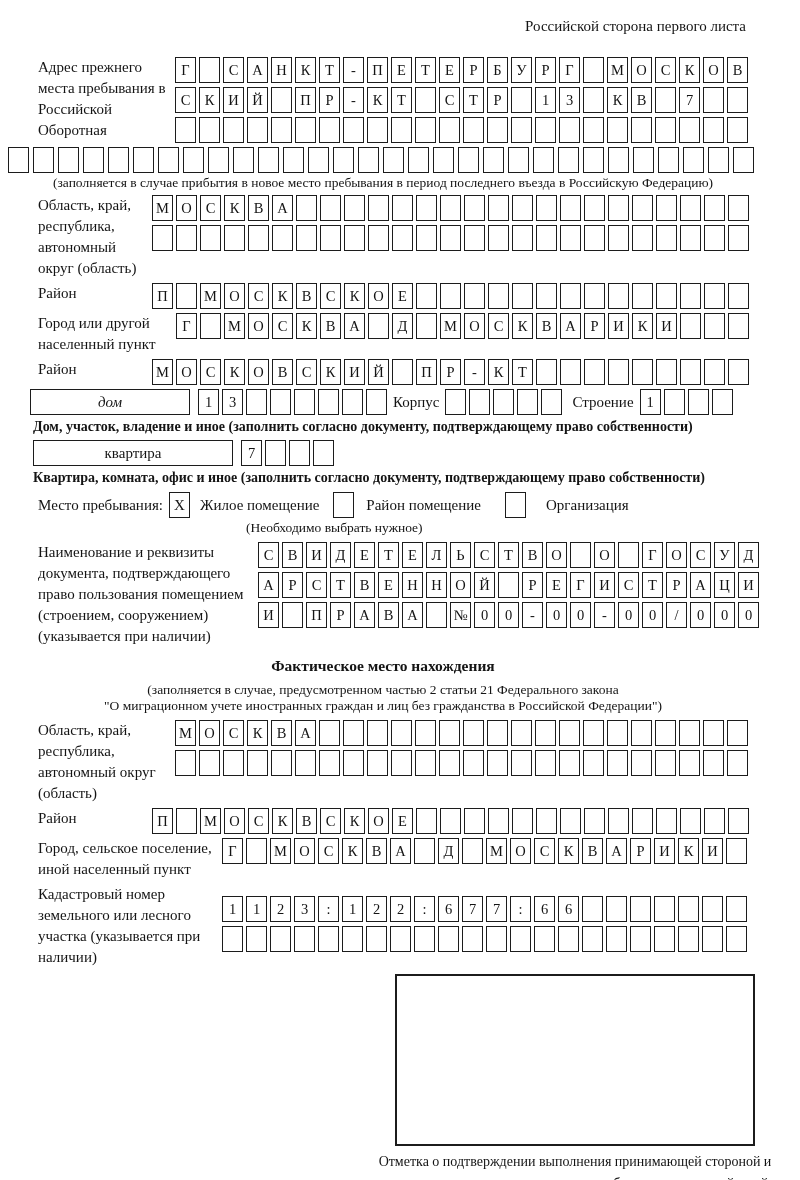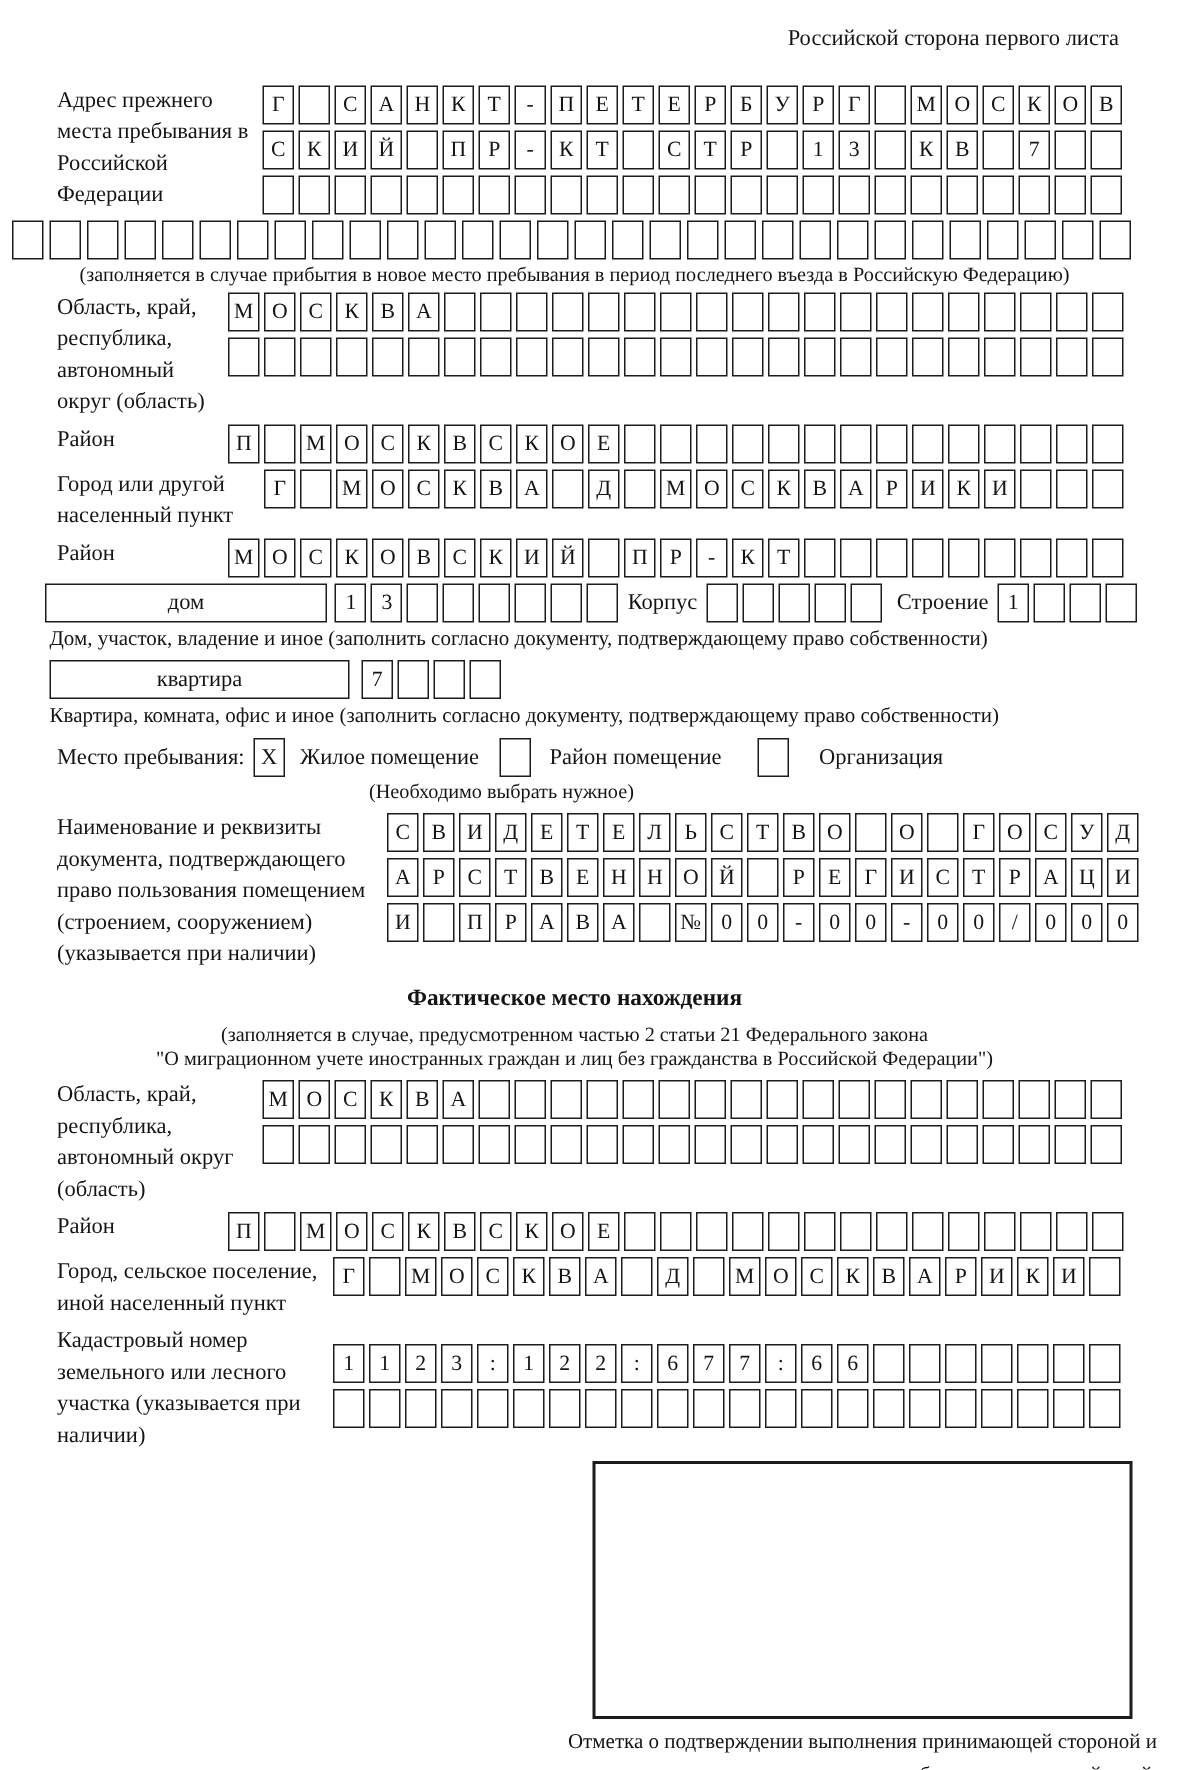--- a/index.html
+++ b/index.html
@@ -25,21 +25,21 @@
   .rows { display: flex; flex-direction: column; gap: 4px; }
   .cellrow { display: flex; gap: 3px; }
   .cellrow.g4 { gap: 4px; }
   .cell {
     flex: 0 0 21px; width: 21px; height: 26px;
     border: 1.5px solid #1c1c1c;
     display: flex; align-items: center; justify-content: center;
     font-size: 14.5px; padding-top: 1px;
   }
   .note { font-size: 13.5px; }
-  .note-md { font-size: 14px; }
+  .note-md { font-size: 14px; font-weight: bold; }
   .center { text-align: center; }
   .sect-title { text-align: center; font-weight: bold; font-size: 15.5px; margin: 7px 0; }
 
   .named-box {
     height: 26px; border: 1.5px solid #1c1c1c;
     display: flex; align-items: center; justify-content: center;
     font-size: 15px; flex: 0 0 auto;
   }
   .chk {
     flex: 0 0 21px; width: 21px; height: 26px;
@@ -62,21 +62,21 @@
   .stay-note { margin-left: 238px; margin-top: 2px; margin-bottom: 6px; }
 </style>
 </head>
 <body>
 
 <div class="page">
 
   <div class="header-note">Российской сторона первого листа</div>
 
   <div class="frow">
-    <div class="flabel w167">Адрес прежнего места пребывания в Российской Федерации</div>
+    <div class="flabel w167">Адрес прежнего места пребывания в Российской Оборотная</div>
     <div class="rows">
       <div class="cellrow">
           <div class="cell">Г</div>
           <div class="cell"></div>
           <div class="cell">С</div>
           <div class="cell">А</div>
           <div class="cell">Н</div>
           <div class="cell">К</div>
           <div class="cell">Т</div>
           <div class="cell">-</div>
@@ -332,21 +332,21 @@
         <div class="cell"></div>
         <div class="cell"></div>
         <div class="cell"></div>
         <div class="cell"></div>
         <div class="cell"></div>
         <div class="cell"></div>
       </div>
   </div>
 
   <div class="frow house-row">
-    <div class="named-box" style="width:188px;">
+    <div class="named-box" style="width:160px;font-style:italic;">
       <span>дом</span>
     </div>
     <div style="width:8px;"></div>
     <div class="cellrow">
         <div class="cell">1</div>
         <div class="cell">3</div>
         <div class="cell"></div>
         <div class="cell"></div>
         <div class="cell"></div>
         <div class="cell"></div>

